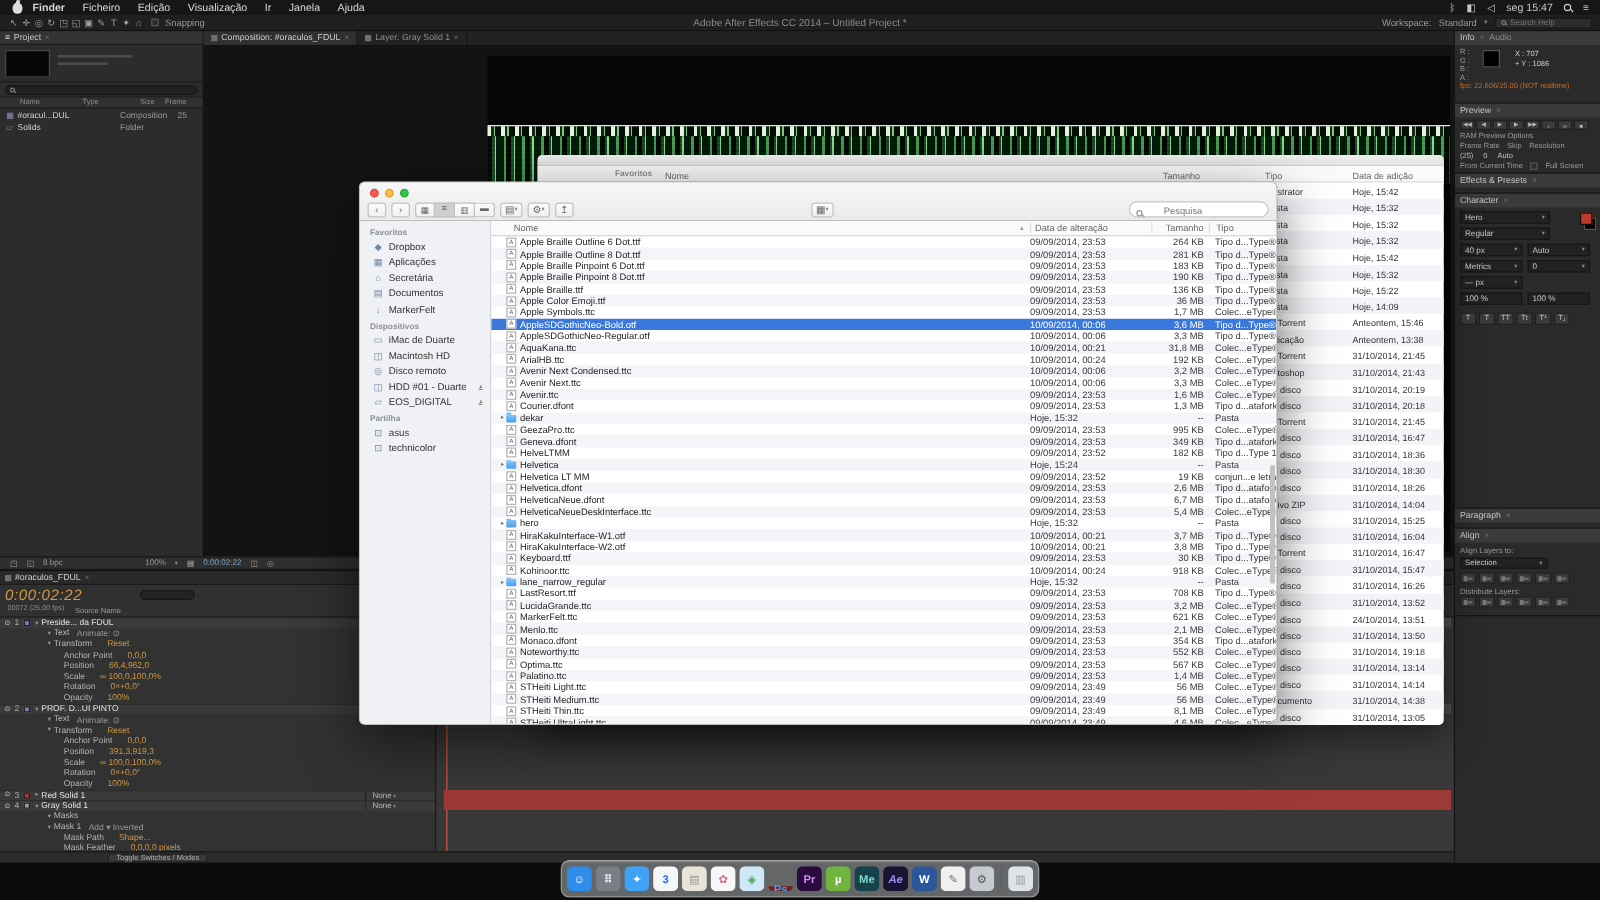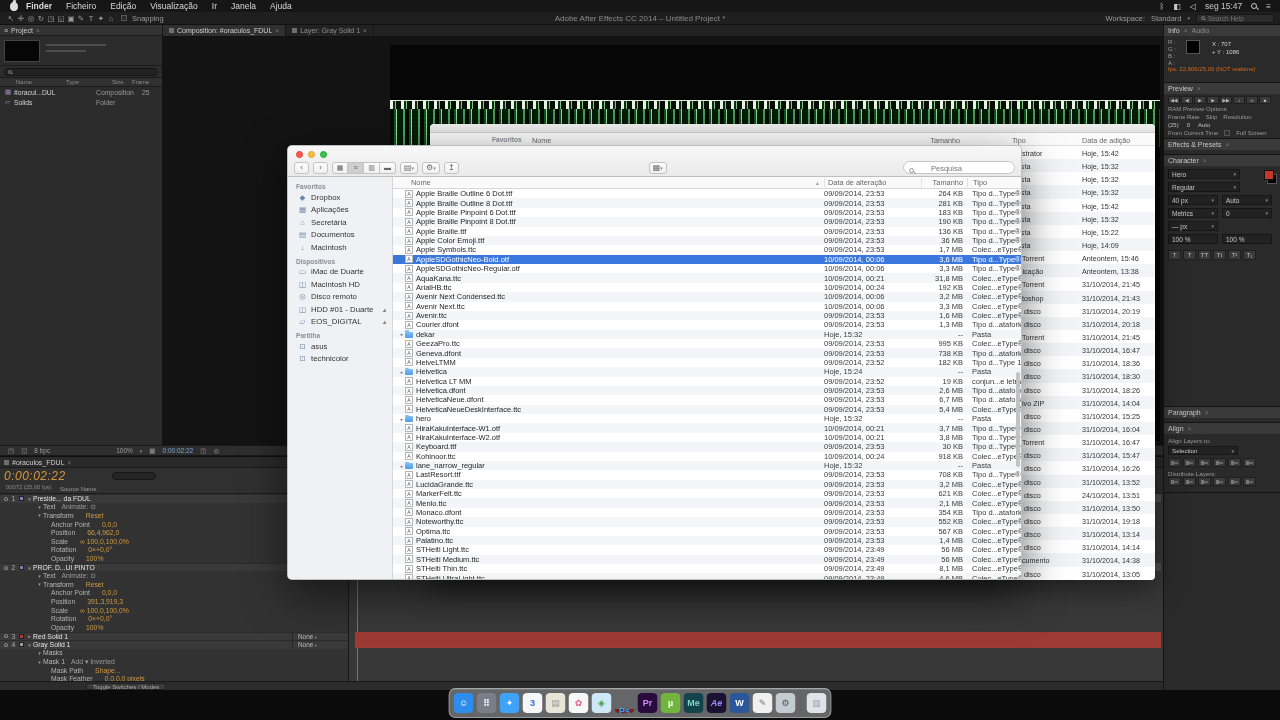--- a/index.html
+++ b/index.html
@@ -975,21 +975,21 @@
             <span class="sb-label">Secretária</span>
 
           </div>
             <div class="sb-item">
             <span class="sb-glyph">▤</span>
             <span class="sb-label">Documentos</span>
 
           </div>
             <div class="sb-item">
             <span class="sb-glyph">↓</span>
-            <span class="sb-label">Macintosh</span>
+            <span class="sb-label">MarkerFelt</span>
 
           </div>
           </div>
         <div class="sb-h">Dispositivos</div>
         <div>
 
         <div class="sb-item">
             <span class="sb-glyph">▭</span>
             <span class="sb-label">iMac de Duarte</span>
 
@@ -1176,21 +1176,21 @@
             <span class="f-name">GeezaPro.ttc</span>
             <span class="f-date">09/09/2014, 23:53</span>
             <span class="f-size">995 KB</span>
             <span class="f-type">Colec...eType®</span>
           </div>
             <div class="f-row k-font">
             <span class="f-disc"></span>
             <span class="f-ic"></span>
             <span class="f-name">Geneva.dfont</span>
             <span class="f-date">09/09/2014, 23:53</span>
-            <span class="f-size">738 KB</span>
+            <span class="f-size">349 KB</span>
             <span class="f-type">Tipo d...atafork</span>
           </div>
             <div class="f-row k-font">
             <span class="f-disc"></span>
             <span class="f-ic"></span>
             <span class="f-name">HelveLTMM</span>
             <span class="f-date">09/09/2014, 23:52</span>
             <span class="f-size">182 KB</span>
             <span class="f-type">Tipo d...Type 1</span>
           </div>

